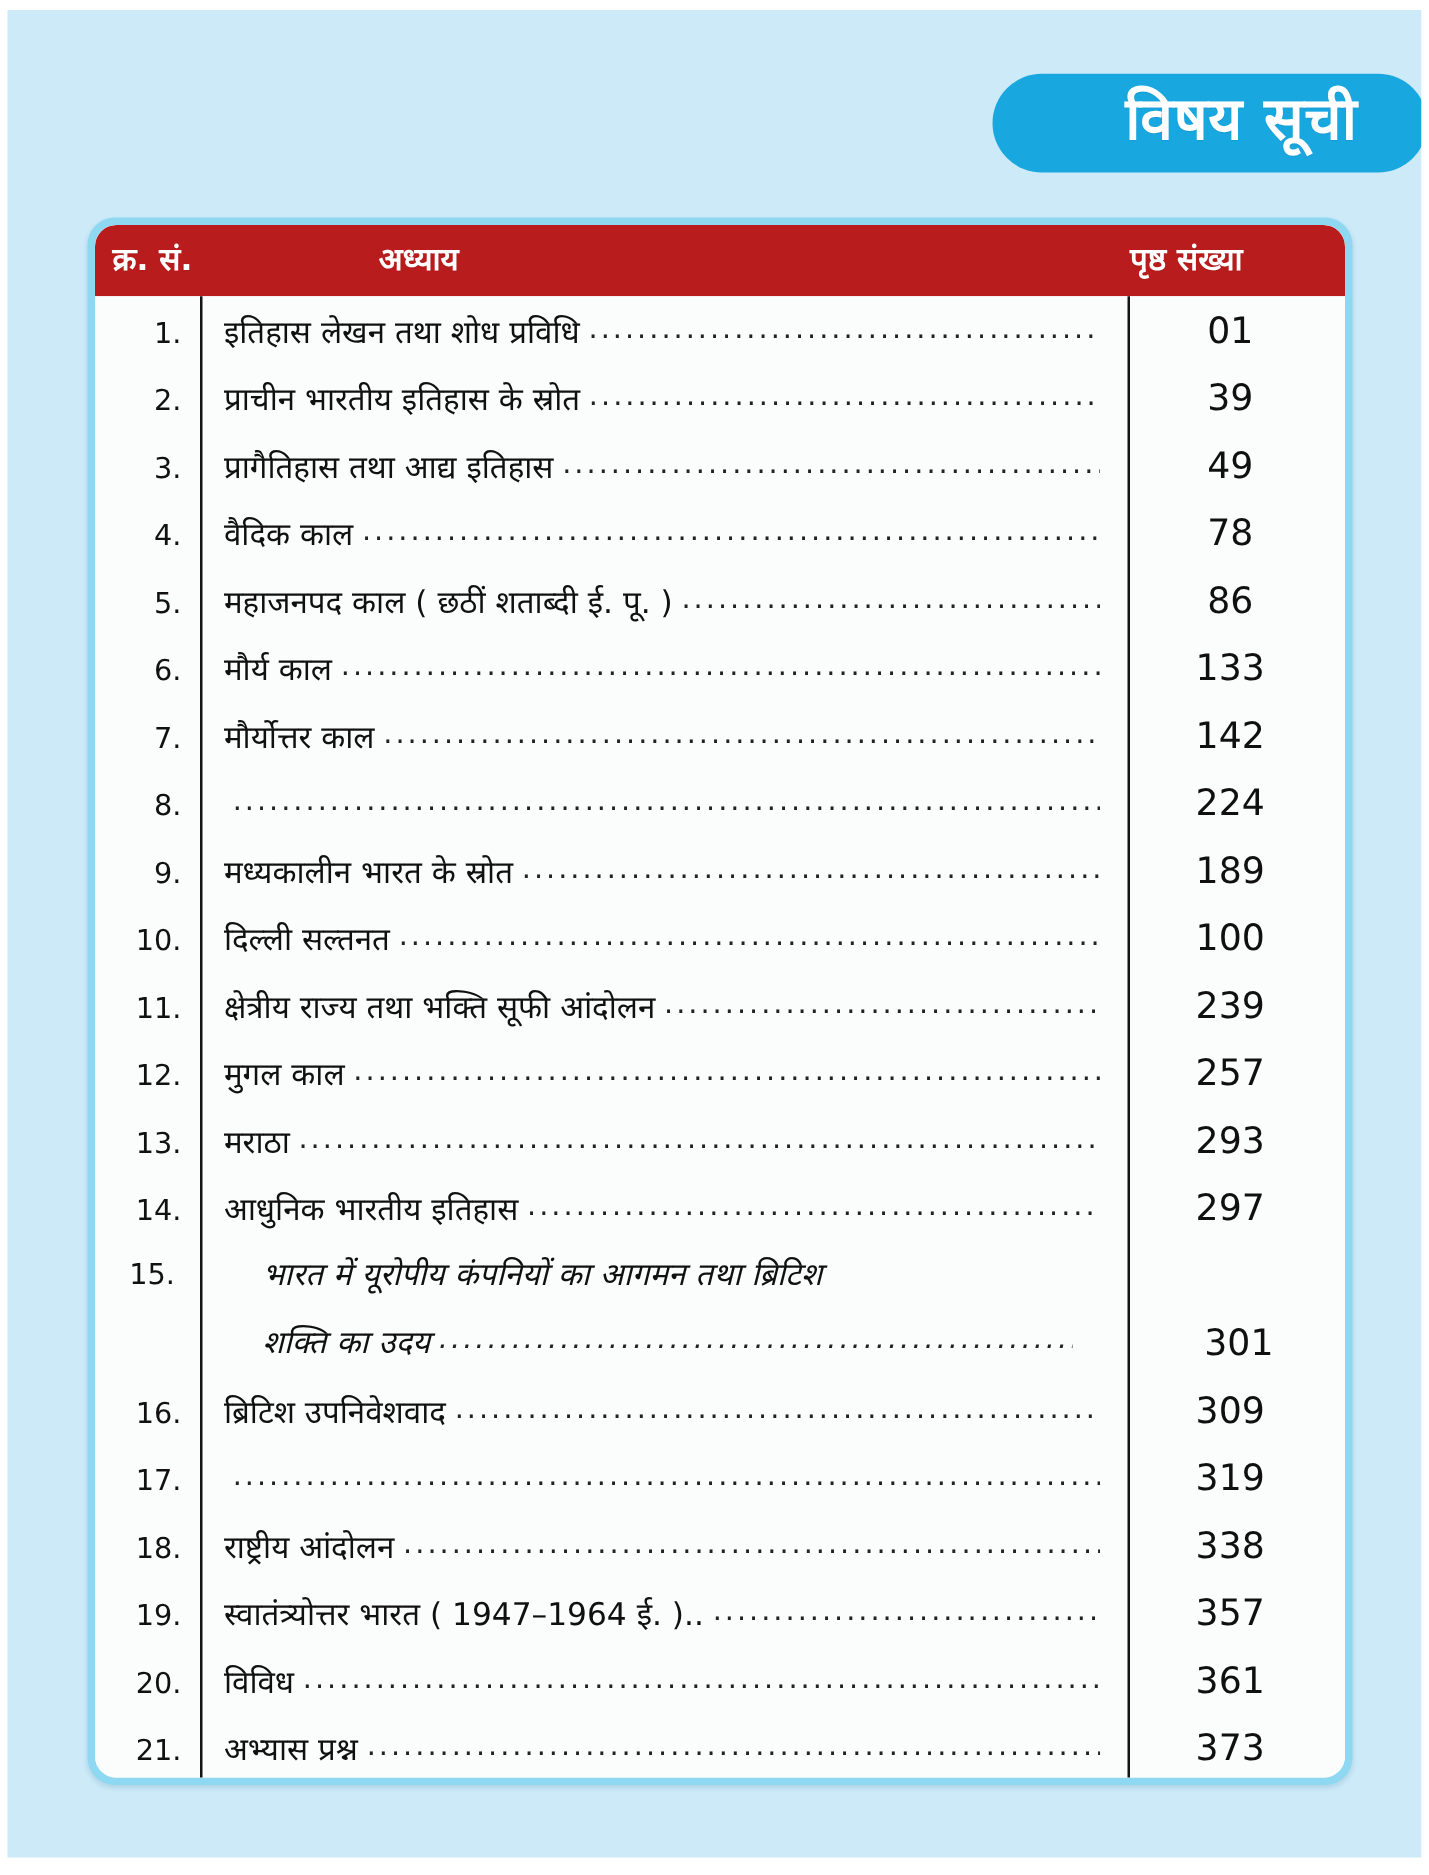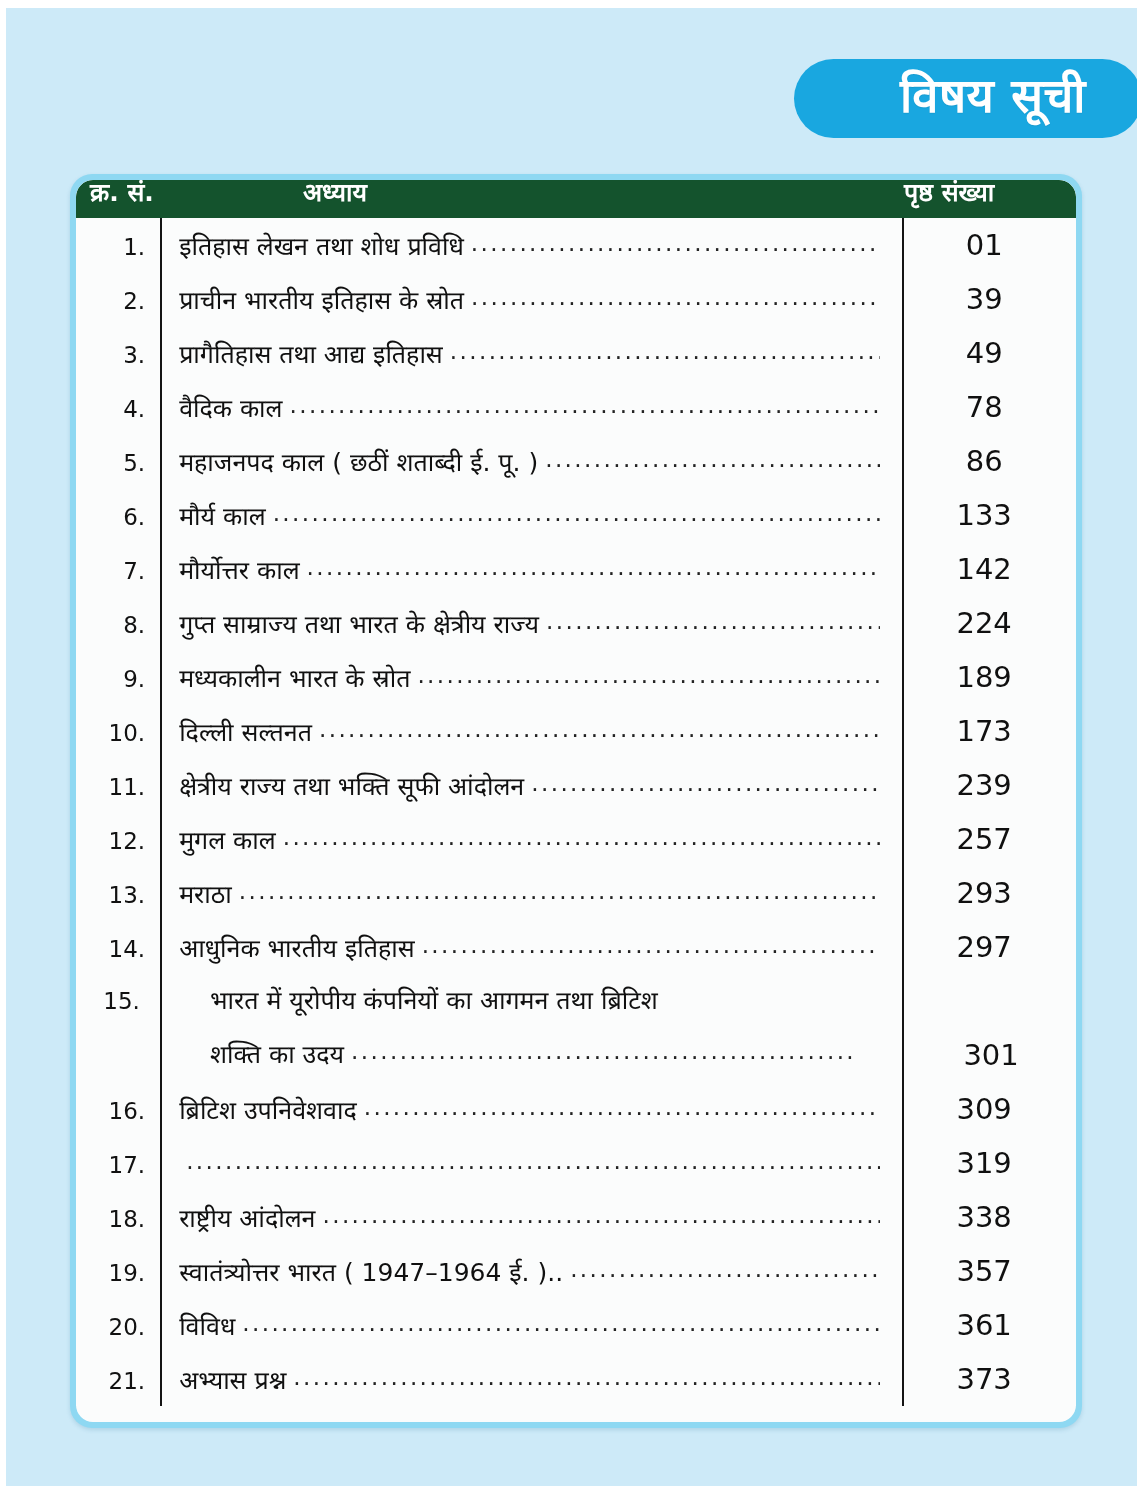--- a/index.html
+++ b/index.html
@@ -61,23 +61,24 @@
     width: 100%;
     height: 100%;
     background: #fbfcfc;
     border-radius: 17px;
     overflow: hidden;
   }
 
   
   .thead {
     position: relative;
-    height: 38px;
-    background: #14532d;
+    height: 57px;
+    background: #b91c1c;
     display: flex;
+    align-items: center;
     border-top-left-radius: 17px;
     border-top-right-radius: 17px;
   }
   .th {
     color: #ffffff;
     font-family: "DejaVu Sans", sans-serif;
     font-size: 25px;
     font-weight: bold;
     line-height: 1;
     padding-bottom: 3px;
@@ -151,21 +152,21 @@
     width: 186px;
     text-align: center;
     font-family: "DejaVu Sans", sans-serif;
     font-size: 29px;
     color: #101010;
     line-height: 54px;
   }
 
   
   .row.tall .c-sr   { line-height: 54px; }
-  .row.tall .c-chap { display: block; line-height: 54px; }
+  .row.tall .c-chap { display: block; line-height: 54px; font-style: italic; }
   .row.tall .c-page { line-height: 54px; padding-top: 54px; }
   .subline { display: flex; align-items: baseline; height: 54px; white-space: nowrap; overflow: hidden; }
   .subline .label { flex: 0 0 auto; }
   .subline .leader {
     flex: 1 1 auto; overflow: hidden; white-space: nowrap;
     letter-spacing: 2.4px; font-size: 23px; color: #222222;
     padding-left: 7px; position: relative; top: -4px;
   }
 </style>
 </head>
@@ -241,40 +242,39 @@
             <div class="c-sr">7.</div>
             <div class="c-chap">
               <span class="label">मौर्योत्तर काल</span>
               <span class="leader">.................................................................................................................................................................................</span>
             </div>
             <div class="c-page">142</div>
           </div>
           <div class="row">
             <div class="c-sr">8.</div>
             <div class="c-chap">
-              <span class="label">गुप्त साम्राज्य तथा भारत के क्षेत्रीय राज्य</span>
               <span class="leader">.................................................................................................................................................................................</span>
             </div>
             <div class="c-page">224</div>
           </div>
           <div class="row">
             <div class="c-sr">9.</div>
             <div class="c-chap">
               <span class="label">मध्यकालीन भारत के स्रोत</span>
               <span class="leader">.................................................................................................................................................................................</span>
             </div>
             <div class="c-page">189</div>
           </div>
           <div class="row">
             <div class="c-sr">10.</div>
             <div class="c-chap">
               <span class="label">दिल्ली सल्तनत</span>
               <span class="leader">.................................................................................................................................................................................</span>
             </div>
-            <div class="c-page">173</div>
+            <div class="c-page">100</div>
           </div>
           <div class="row">
             <div class="c-sr">11.</div>
             <div class="c-chap">
               <span class="label">क्षेत्रीय राज्य तथा भक्ति सूफी आंदोलन</span>
               <span class="leader">.................................................................................................................................................................................</span>
             </div>
             <div class="c-page">239</div>
           </div>
           <div class="row">

